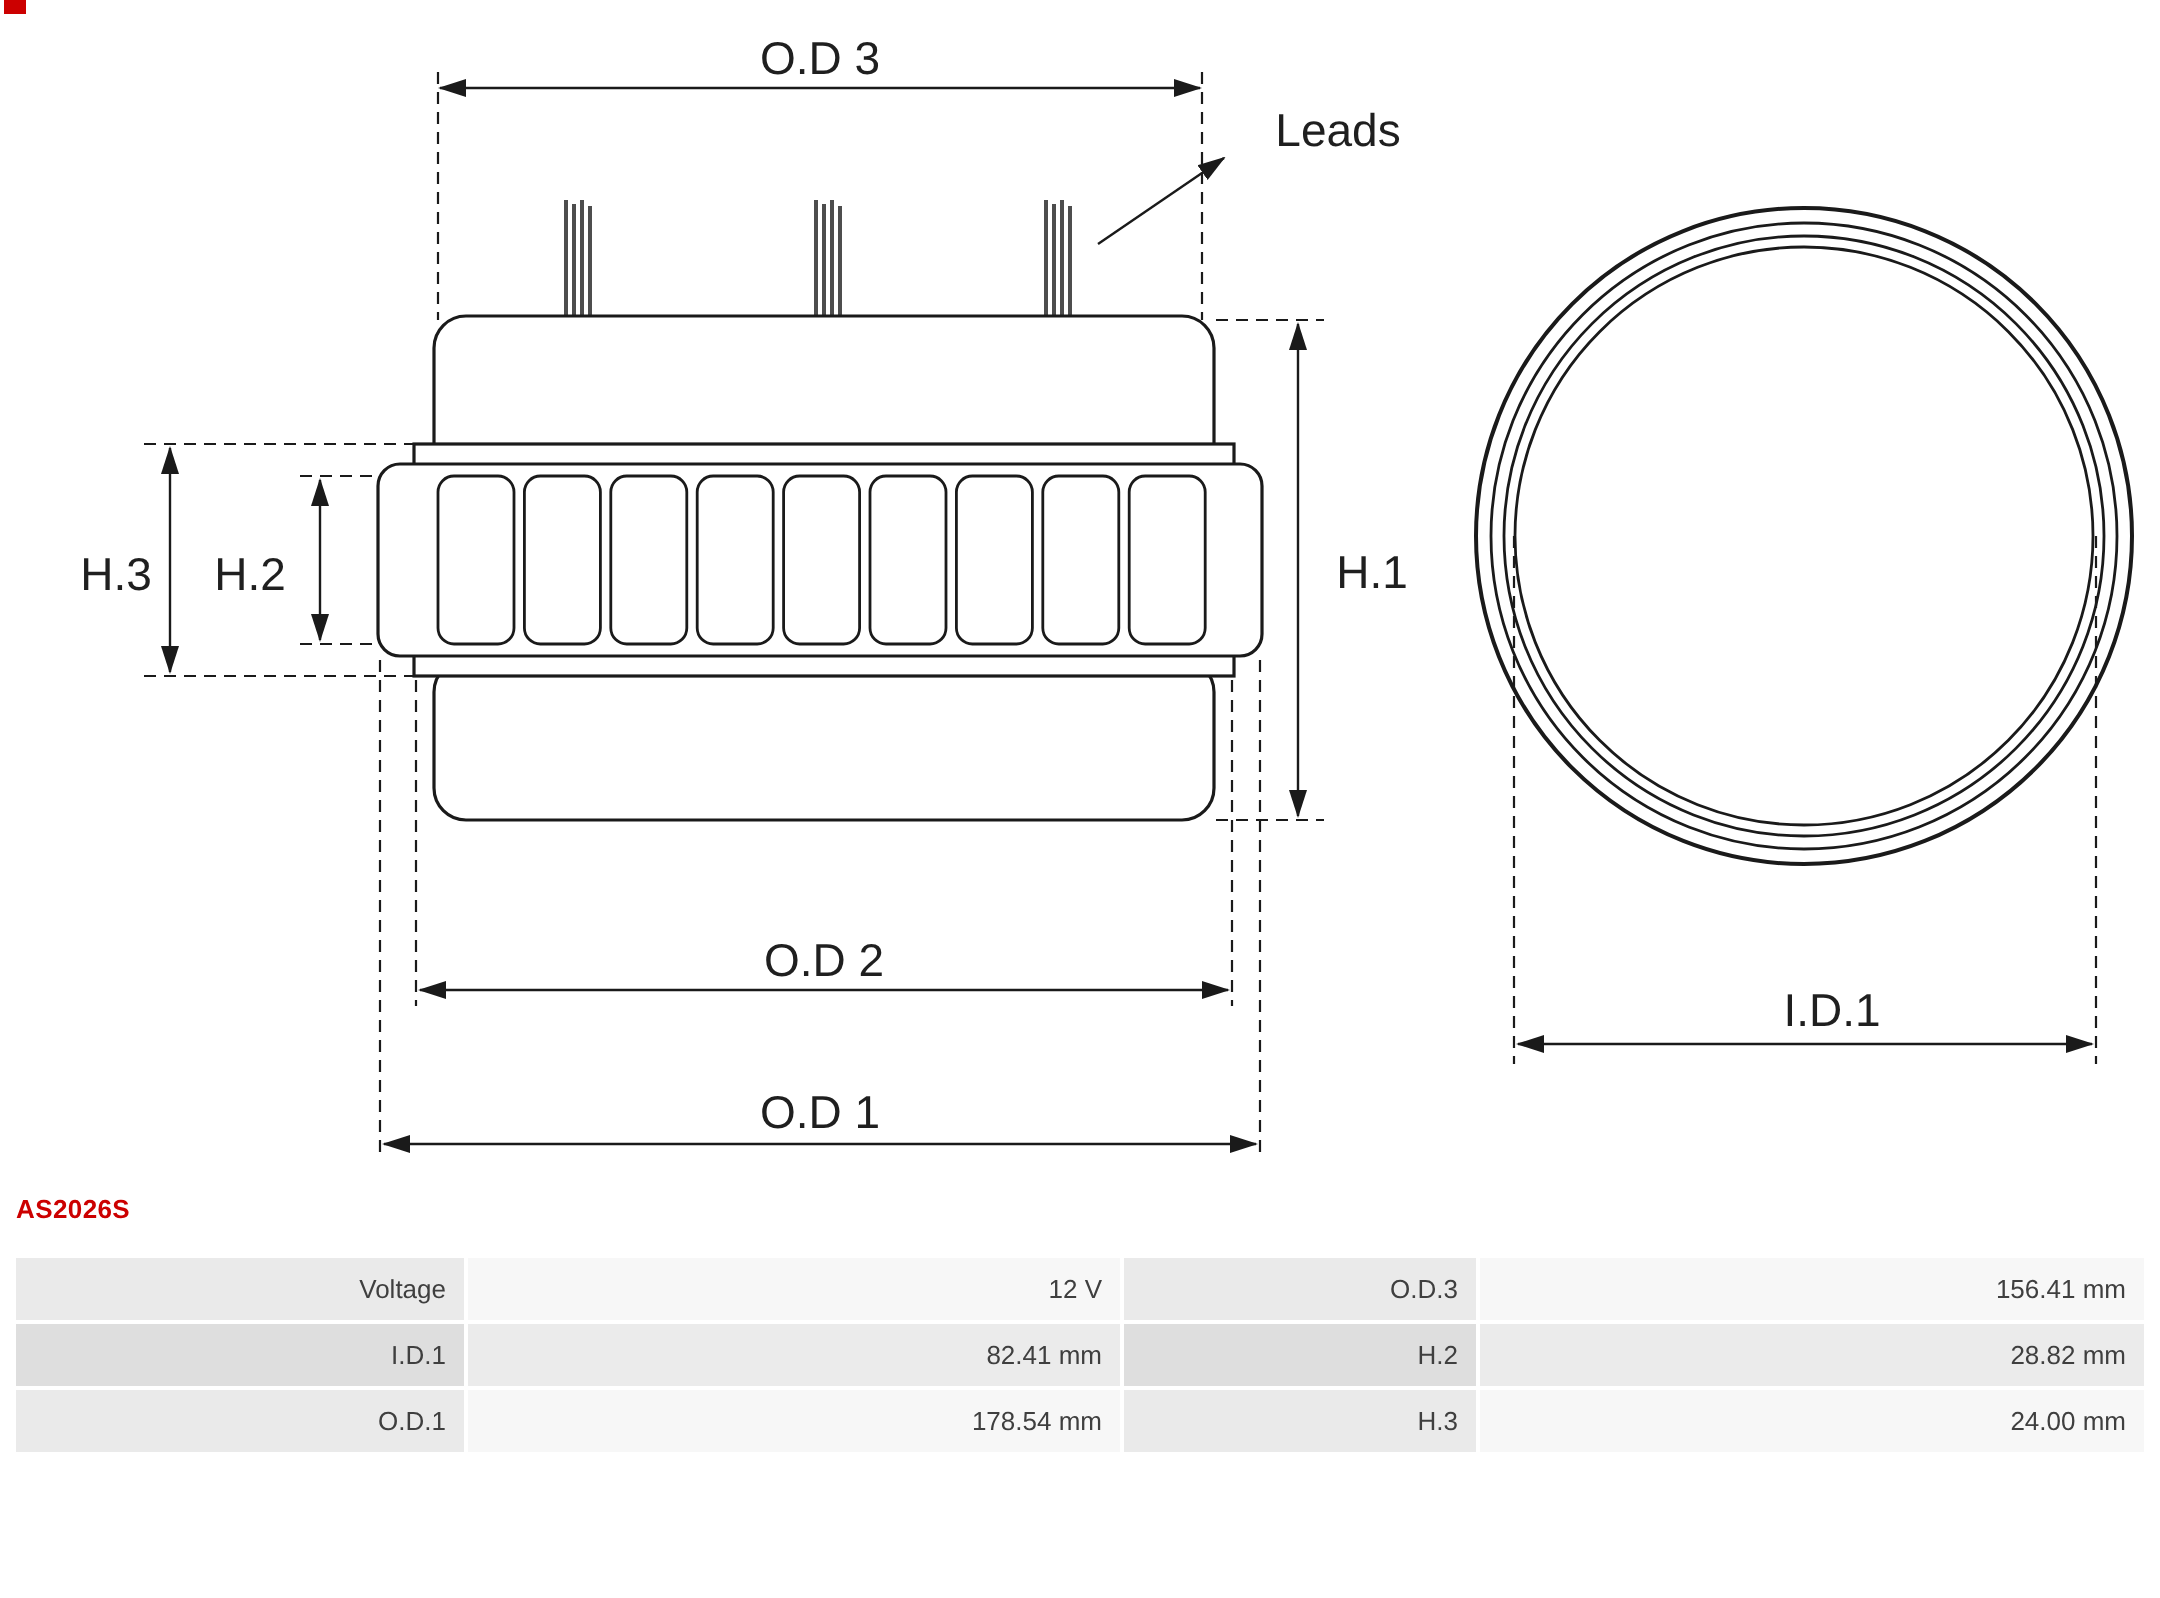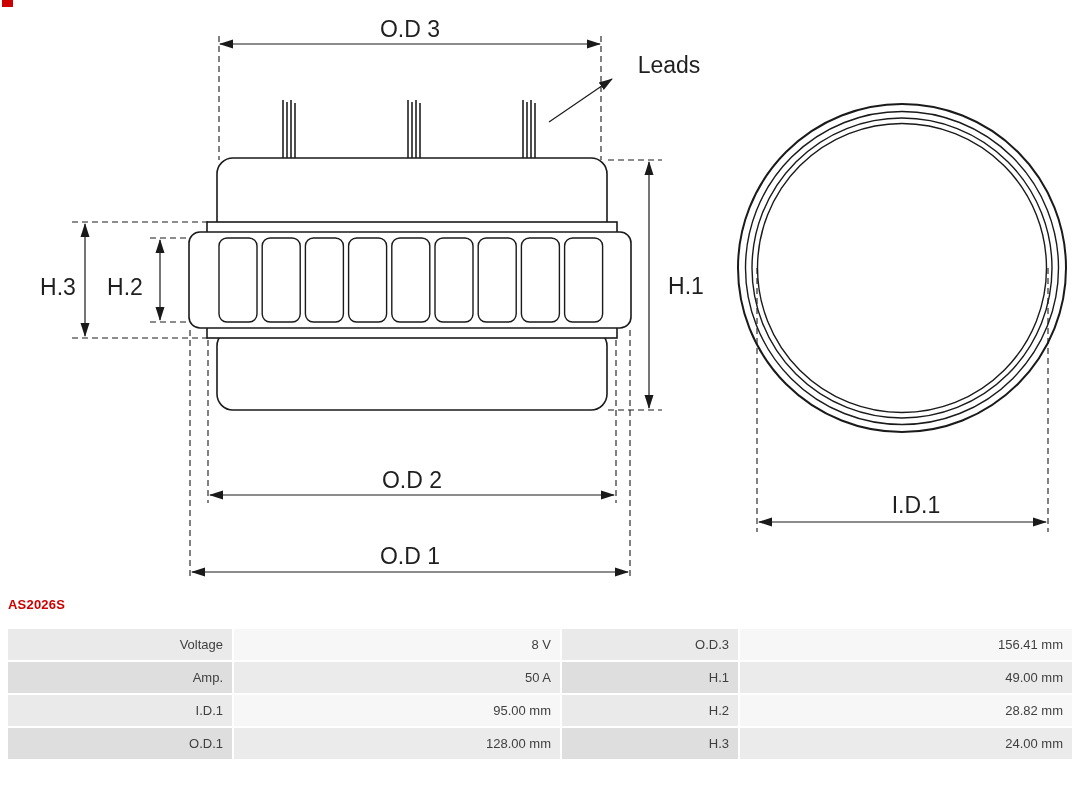--- a/index.html
+++ b/index.html
@@ -119,38 +119,32 @@
   <table class="spec-table">
     <colgroup>
       <col style="width:224px">
         <col style="width:326px">
         <col style="width:176px">
         <col style="width:332px">
     </colgroup>
     <tbody>
       <tr>
         <td class="lbl">Voltage</td>
-        <td class="val">8 V</td>
+        <td class="val">12 V</td>
         <td class="lbl">O.D.3</td>
         <td class="val">156.41 mm</td>
       </tr>
       <tr>
-        <td class="lbl">Amp.</td>
-        <td class="val">50 A</td>
-        <td class="lbl">H.1</td>
-        <td class="val">49.00 mm</td>
-      </tr>
-      <tr>
         <td class="lbl">I.D.1</td>
-        <td class="val">95.00 mm</td>
+        <td class="val">82.41 mm</td>
         <td class="lbl">H.2</td>
         <td class="val">28.82 mm</td>
       </tr>
       <tr>
         <td class="lbl">O.D.1</td>
-        <td class="val">128.00 mm</td>
+        <td class="val">178.54 mm</td>
         <td class="lbl">H.3</td>
         <td class="val">24.00 mm</td>
       </tr>
     </tbody>
   </table>
 
 </div>
 
 </body></html>

